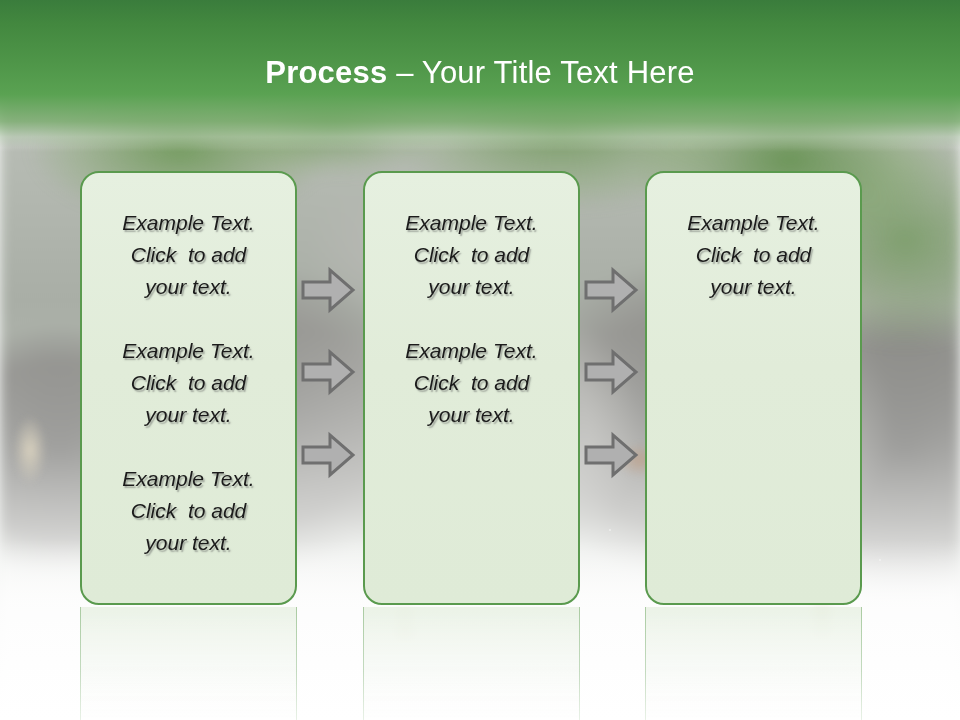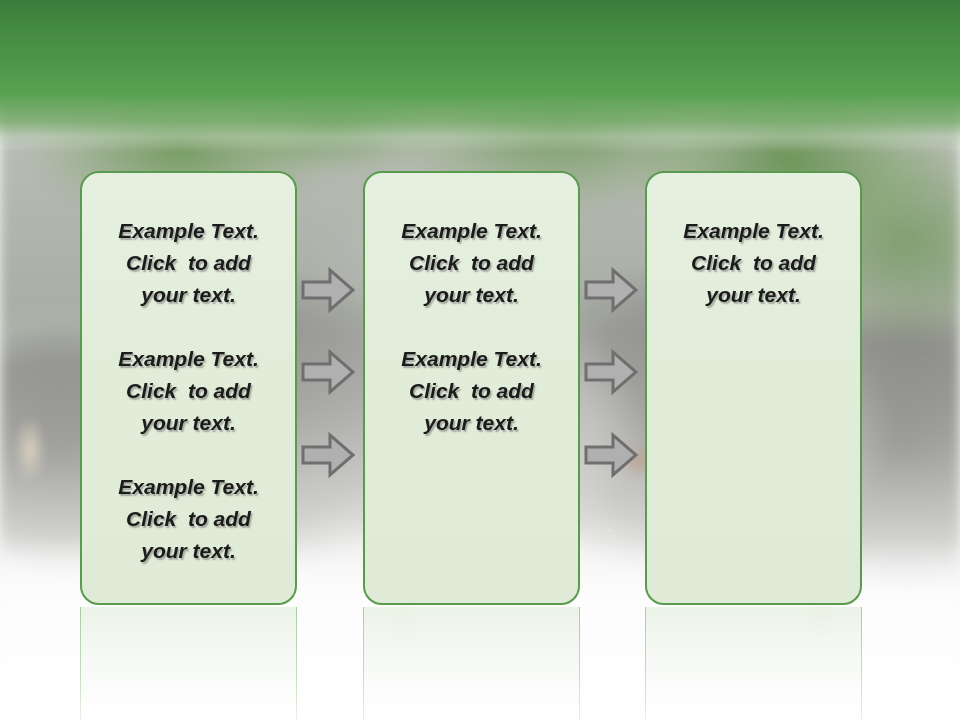--- a/index.html
+++ b/index.html
@@ -135,22 +135,21 @@
     padding-top: 34px;
     text-align: center;
   }
   .para {
     font-style: italic;
     font-size: 21px;
     line-height: 32px;
     color: #1b1b1b;
     text-shadow: 1.5px 1.5px 1.5px rgba(105,110,105,0.55);
     padding: 0 14px;
-    margin: 8px 0 32px 0;
-    font-weight: bold;
+    margin: 0 0 32px 0;
   }
   .para:last-child { margin-bottom: 0; }
   .para .line { display: block; white-space: pre; }
 
   
   .reflection {
     position: absolute;
     width: 217px;
     height: 160px;
     top: 607px;
@@ -192,20 +191,21 @@
 
   <div class="bg-photo">
     <div class="bg-base"></div>
     <div class="bg-leaves"></div>
     <div class="bg-stems"></div>
     <div class="bg-speckles"></div>
     <div class="bg-bottom-fade"></div>
   </div>
 
   <div class="header-band"></div>
+  <div class="header-title"><span class="title-strong">Process</span><span class="title-rest"> – Your Title Text Here</span></div>
 
   <div class="reflection refl-1"></div>
   <div class="reflection refl-2"></div>
   <div class="reflection refl-3"></div>
 
   <div class="box box-1">
     <div class="box-body">
       <p class="para">
         <span class="line">Example Text.</span>
         <span class="line">Click  to add</span>

